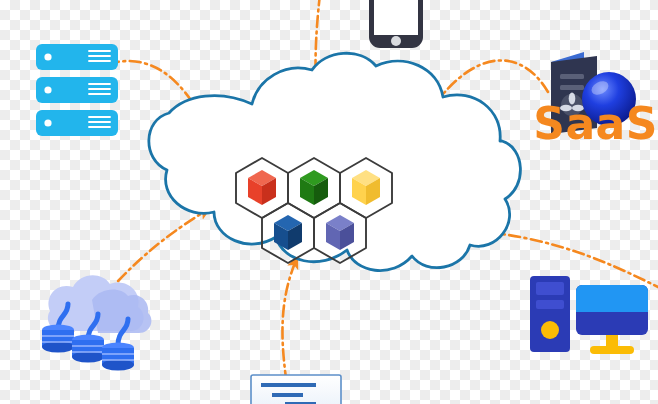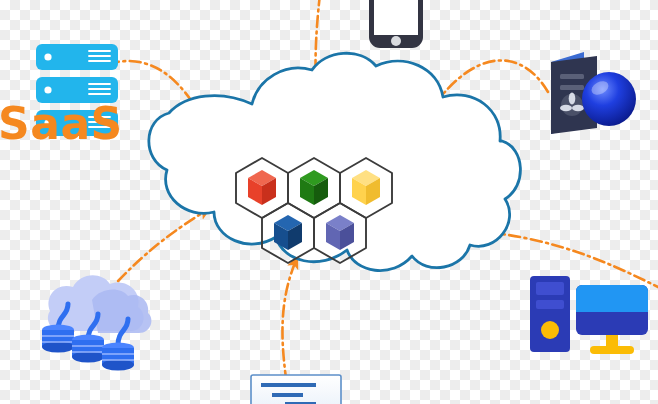--- a/index.html
+++ b/index.html
@@ -26,21 +26,21 @@
     position: absolute;
     inset: 0;
     width: 658px;
     height: 404px;
   }
   #saas-label {
     position: absolute;
     left: 0;
     top: 98px;
     width: 658px;
-    text-align: left;
+    text-align: right;
     font-family: "DejaVu Sans", sans-serif;
     font-weight: bold;
     font-size: 44px;
     letter-spacing: 0.5px;
     color: #f5881f;
     pointer-events: none;
     user-select: none;
   }
   #saas-label .saas-text { display: inline-block; margin-left: -2px; }
 </style>

